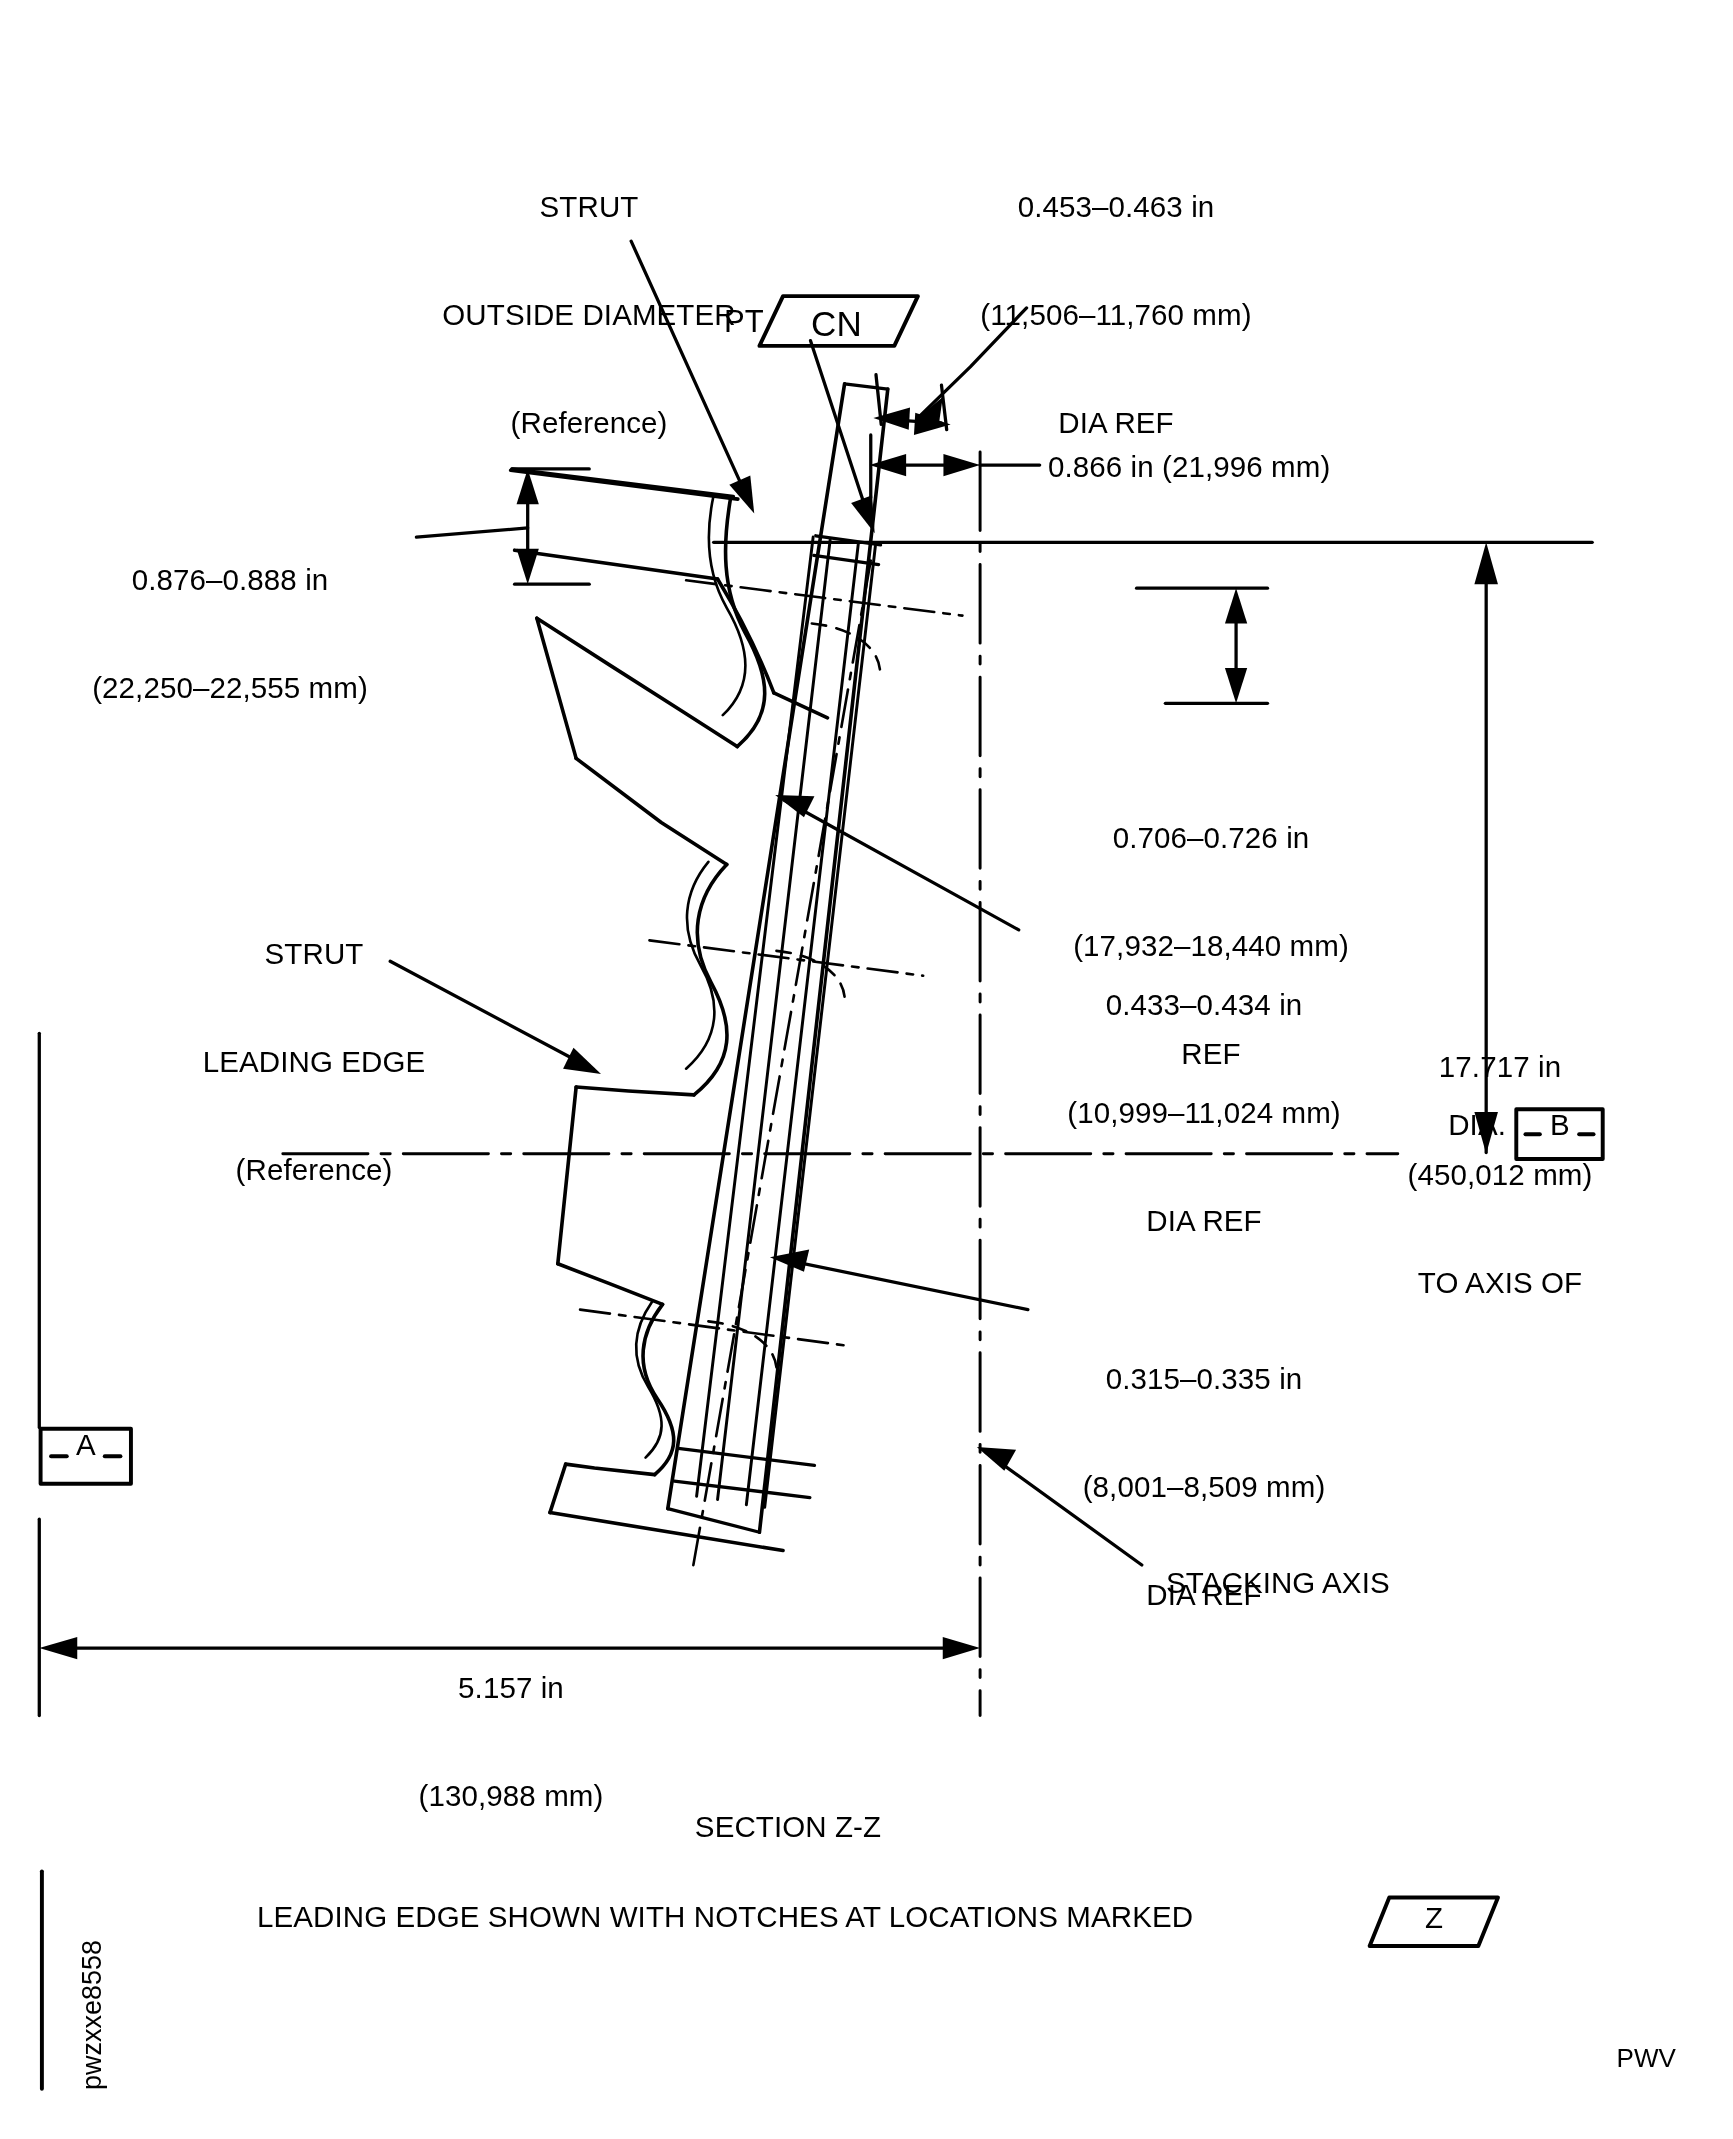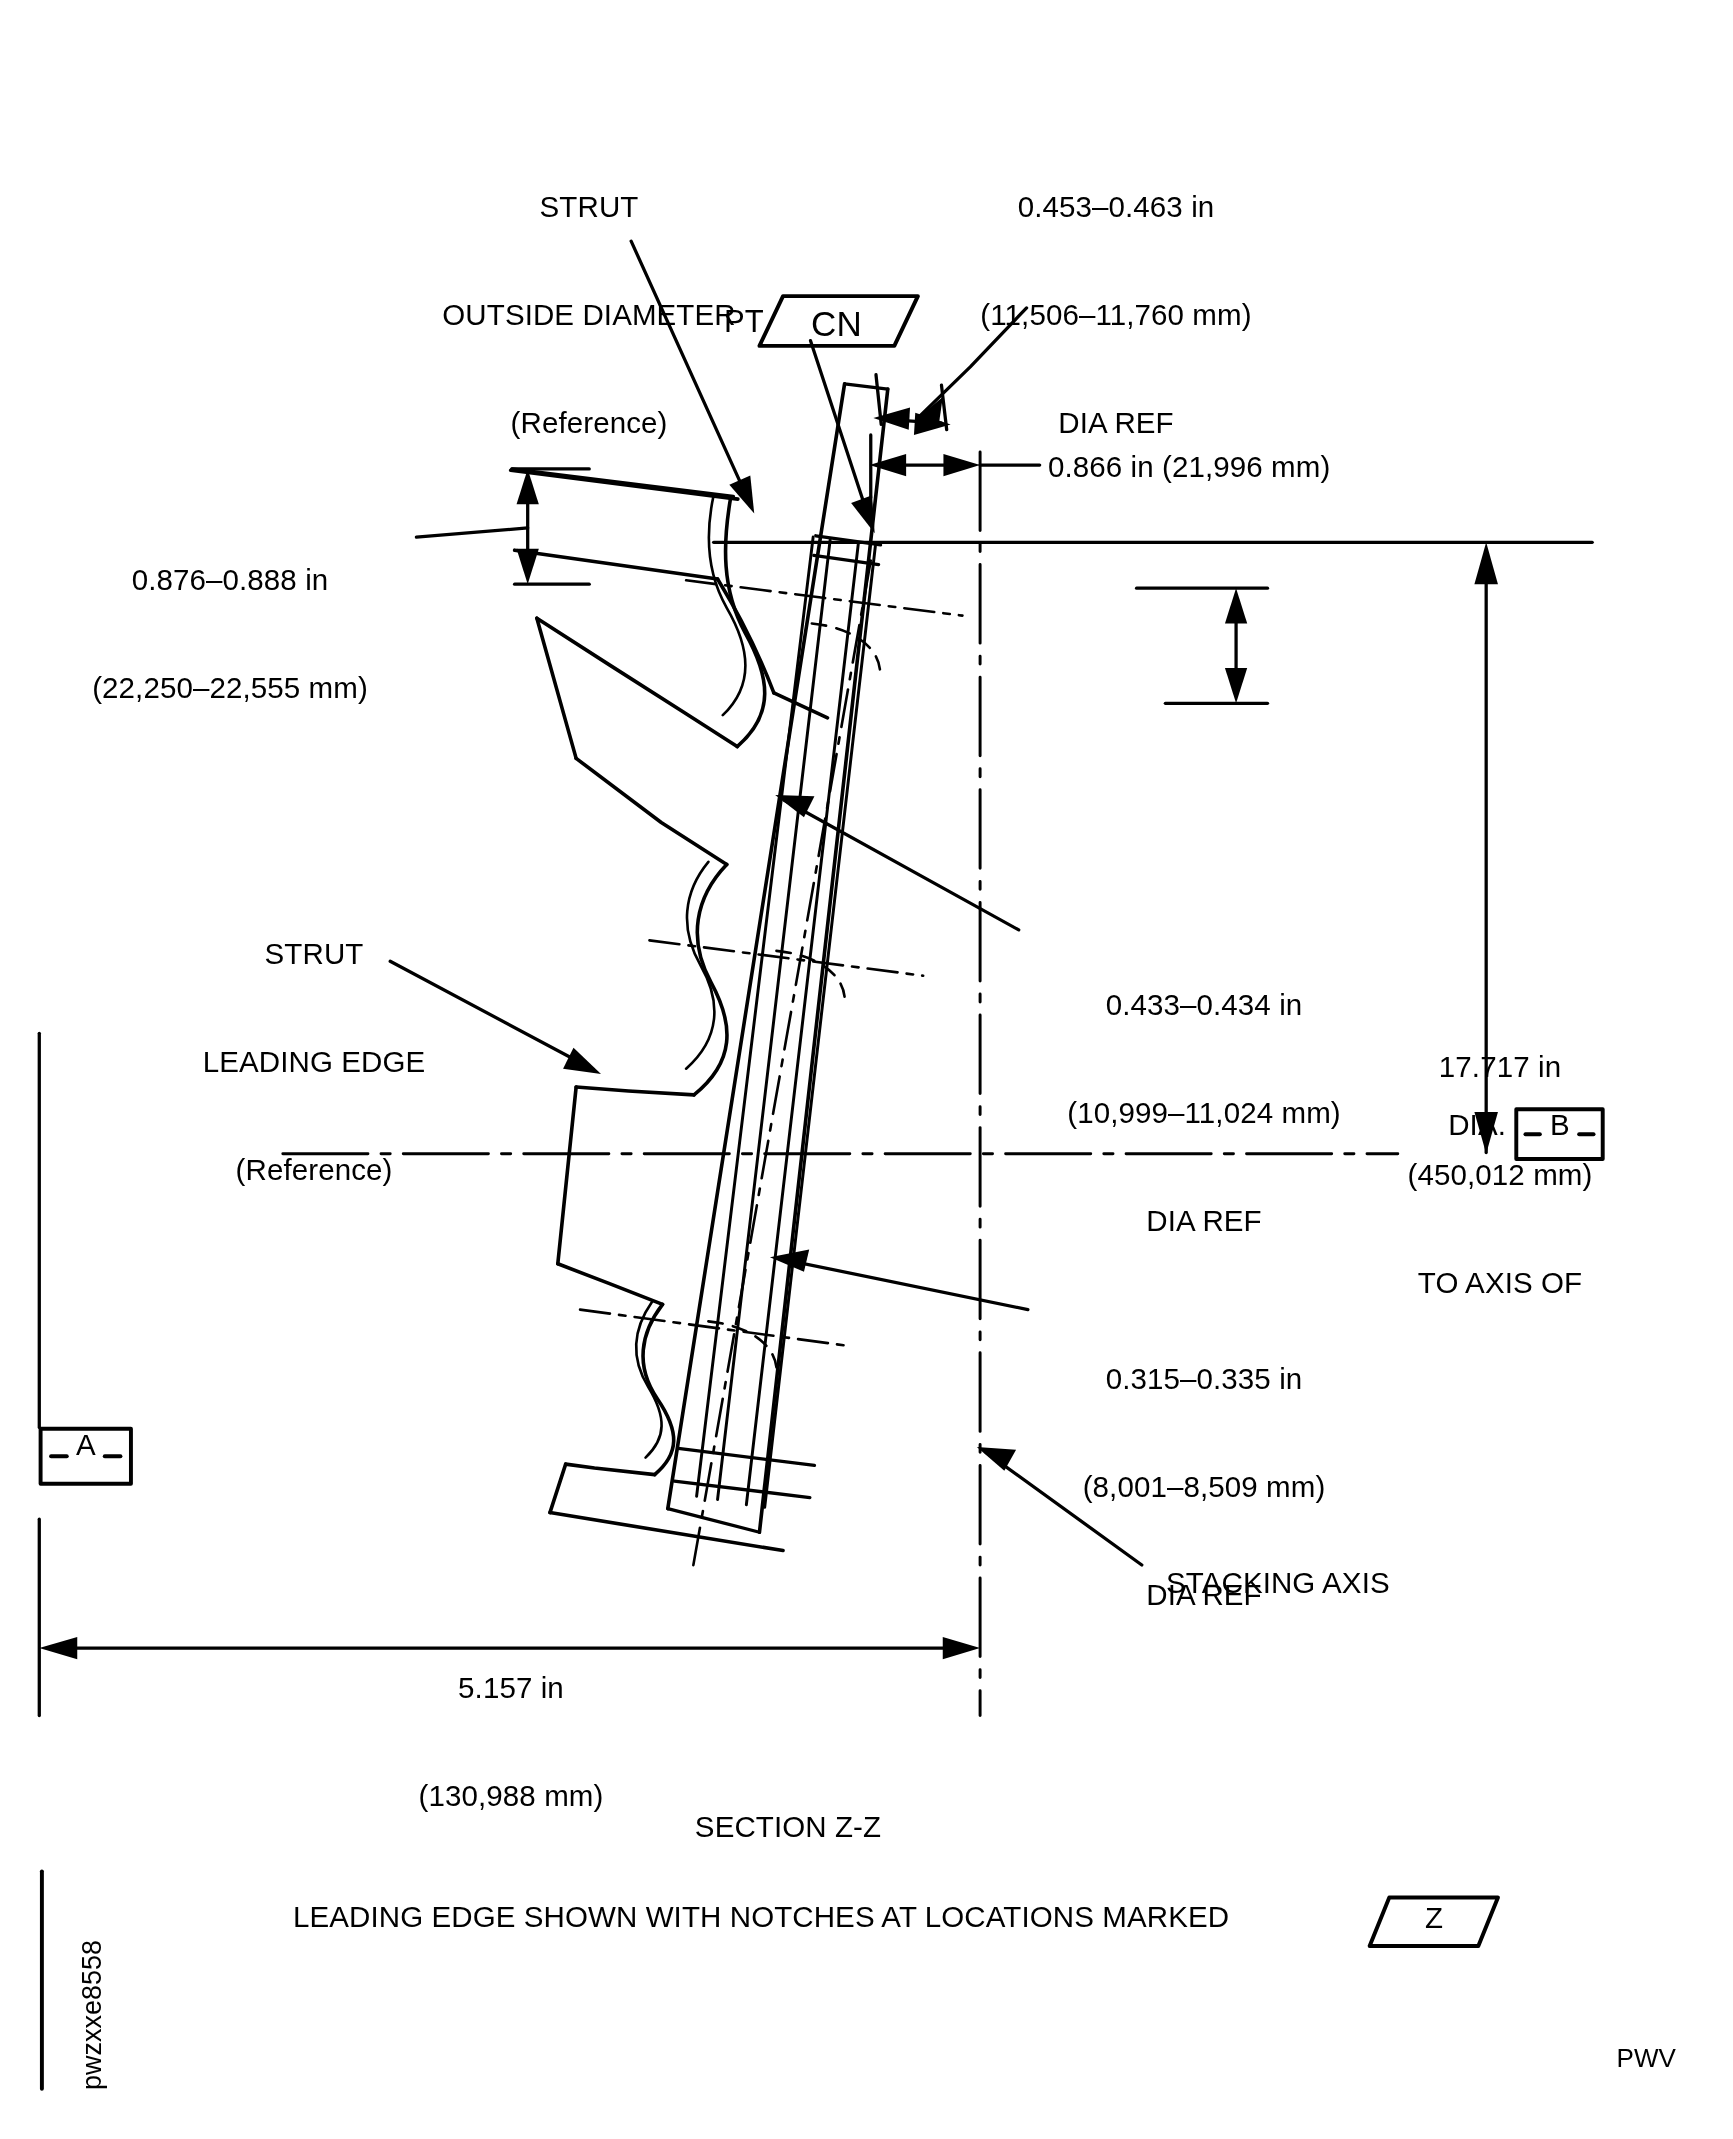--- a/index.html
+++ b/index.html
@@ -282,20 +282,25 @@
 
   <div class="lbl lft" style="left:811px; top:303px; font-size:35px;">CN</div>
 
   <div class="lbl ctr" style="left:230px; top:490px;">
     <div>0.876–0.888 in</div>
     <div>(22,250–22,555 mm)</div>
   </div>
 
   <div class="lbl lft" style="left:1048px; top:449px;">0.866 in (21,996 mm)</div>
 
+  <div class="lbl ctr" style="left:1211px; top:748px;">
+    <div>0.706–0.726 in</div>
+    <div>(17,932–18,440 mm)</div>
+    <div>REF</div>
+  </div>
 
   <div class="lbl ctr" style="left:1204px; top:915px;">
     <div>0.433–0.434 in</div>
     <div>(10,999–11,024 mm)</div>
     <div>DIA REF</div>
   </div>
 
   <div class="lbl ctr" style="left:314px; top:864px;">
     <div>STRUT</div>
     <div>LEADING EDGE</div>
@@ -320,21 +325,21 @@
 
   <div class="lbl lft" style="left:1166px; top:1565px;">STACKING AXIS</div>
 
   <div class="lbl ctr" style="left:511px; top:1598px;">
     <div>5.157 in</div>
     <div>(130,988 mm)</div>
   </div>
 
   <div class="lbl ctr" style="left:788px; top:1809px;">SECTION Z-Z</div>
 
-  <div class="lbl lft" style="left:257px; top:1899px;margin-left:36px;">LEADING EDGE SHOWN WITH NOTCHES AT LOCATIONS MARKED</div>
+  <div class="lbl lft" style="left:257px; top:1899px;">LEADING EDGE SHOWN WITH NOTCHES AT LOCATIONS MARKED</div>
   <div class="lbl ctr" style="left:1434px; top:1900px;">Z</div>
 
   <div class="vert" style="left:77px; top:2090px;">pwzxxe8558</div>
 
   <div class="lbl rgt" style="left:1676px; top:2043px; font-size:26px;">PWV</div>
 
 </div>
 
 
 </body></html>

